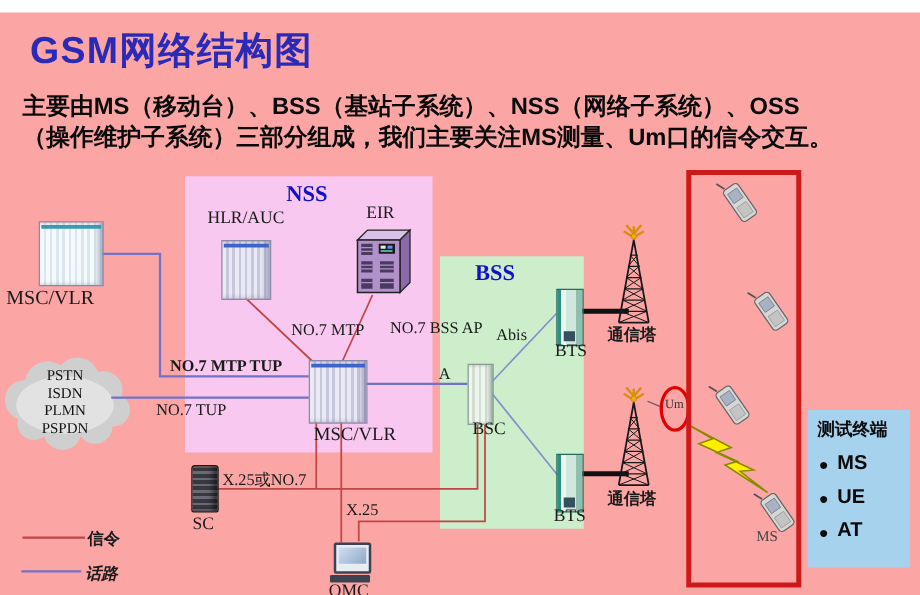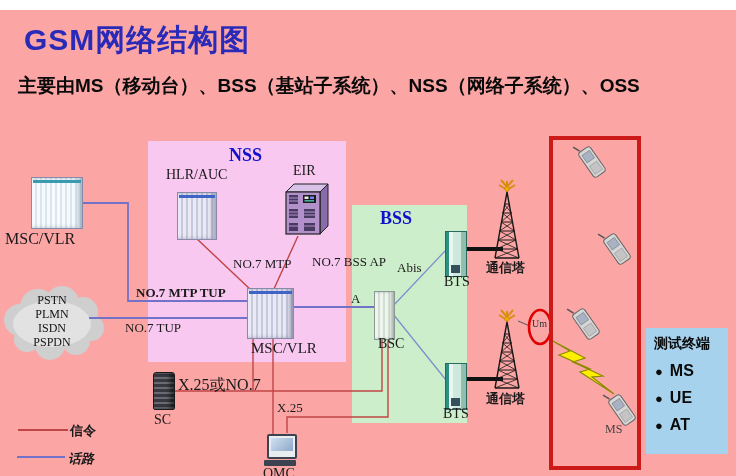--- a/index.html
+++ b/index.html
@@ -60,20 +60,21 @@
   #wires{position:absolute;left:0;top:0;z-index:2;}
 </style>
 </head>
 <body>
 
 <div id="stage">
 
   <div class="title">GSM网络结构图</div>
   <div class="subtitle">
     <div>主要由MS（移动台）、BSS（基站子系统）、NSS（网络子系统）、OSS</div>
+    <div>（操作维护子系统）三部分组成，我们主要关注MS测量、Um口的信令交互。</div>
   </div>
 
   <div class="region" id="nss-box"></div>
   <div class="region" id="bss-box"></div>
 
   <svg id="wires" width="736" height="476" viewBox="0 0 736 476">
     <defs>
       <g id="tower">
         <path d="M16,1 L16,12 M8,5 L16,10 M24,5 L16,10 M10,0 L16,7 M22,0 L16,7" stroke="#d98e10" stroke-width="2" fill="none"></path>
         <circle cx="16" cy="9" r="2.2" fill="#f0b000" stroke="#c87d00" stroke-width="0.6"></circle>
@@ -220,29 +221,29 @@
   <div class="lbl dev" style="left:444px;top:264px;">BTS</div>
   <div class="lbl dev" style="left:443px;top:396px;">BTS</div>
   <div class="lbl cn" style="left:486px;top:249px;">通信塔</div>
   <div class="lbl cn" style="left:486px;top:380px;">通信塔</div>
   <div class="lbl" style="left:233px;top:246px;">NO.7 MTP</div>
   <div class="lbl" style="left:312px;top:244px;">NO.7 BSS AP</div>
   <div class="lbl" style="left:136px;top:275px;font-weight:bold;">NO.7 MTP TUP</div>
   <div class="lbl" style="left:125px;top:310px;">NO.7 TUP</div>
   <div class="lbl" style="left:351px;top:281px;">A</div>
   <div class="lbl" style="left:397px;top:250px;">Abis</div>
-  <div class="lbl" style="left:178px;top:365px;font-size:16px;">X.25或NO.7</div>
+  <div class="lbl" style="left:178px;top:365px;font-size:13px;">X.25或NO.7</div>
   <div class="lbl" style="left:277px;top:390px;">X.25</div>
   <div class="lbl dev" style="left:154px;top:402px;">SC</div>
   <div class="lbl dev" style="left:263px;top:456px;">OMC</div>
   <div class="lbl cn" style="left:70px;top:412px;">信令</div>
   <div class="lbl cn" style="left:68px;top:440px;font-style:italic;">话路</div>
   <div class="lbl" style="left:605px;top:412px;font-size:12px;color:#444;">MS</div>
   <div class="lbl" style="left:532px;top:308px;font-size:10px;color:#333;z-index:7;">Um</div>
 
   <div style="position:absolute;left:0px;top:283px;width:104px;text-align:center;z-index:5;font-size:12px;line-height:14px;color:#111;">
     <div>PSTN</div>
+    <div>ISDN</div>
     <div>PLMN</div>
-    <div>ISDN</div>
     <div>PSPDN</div>
   </div>
 
 </div>
 
 </body></html>

